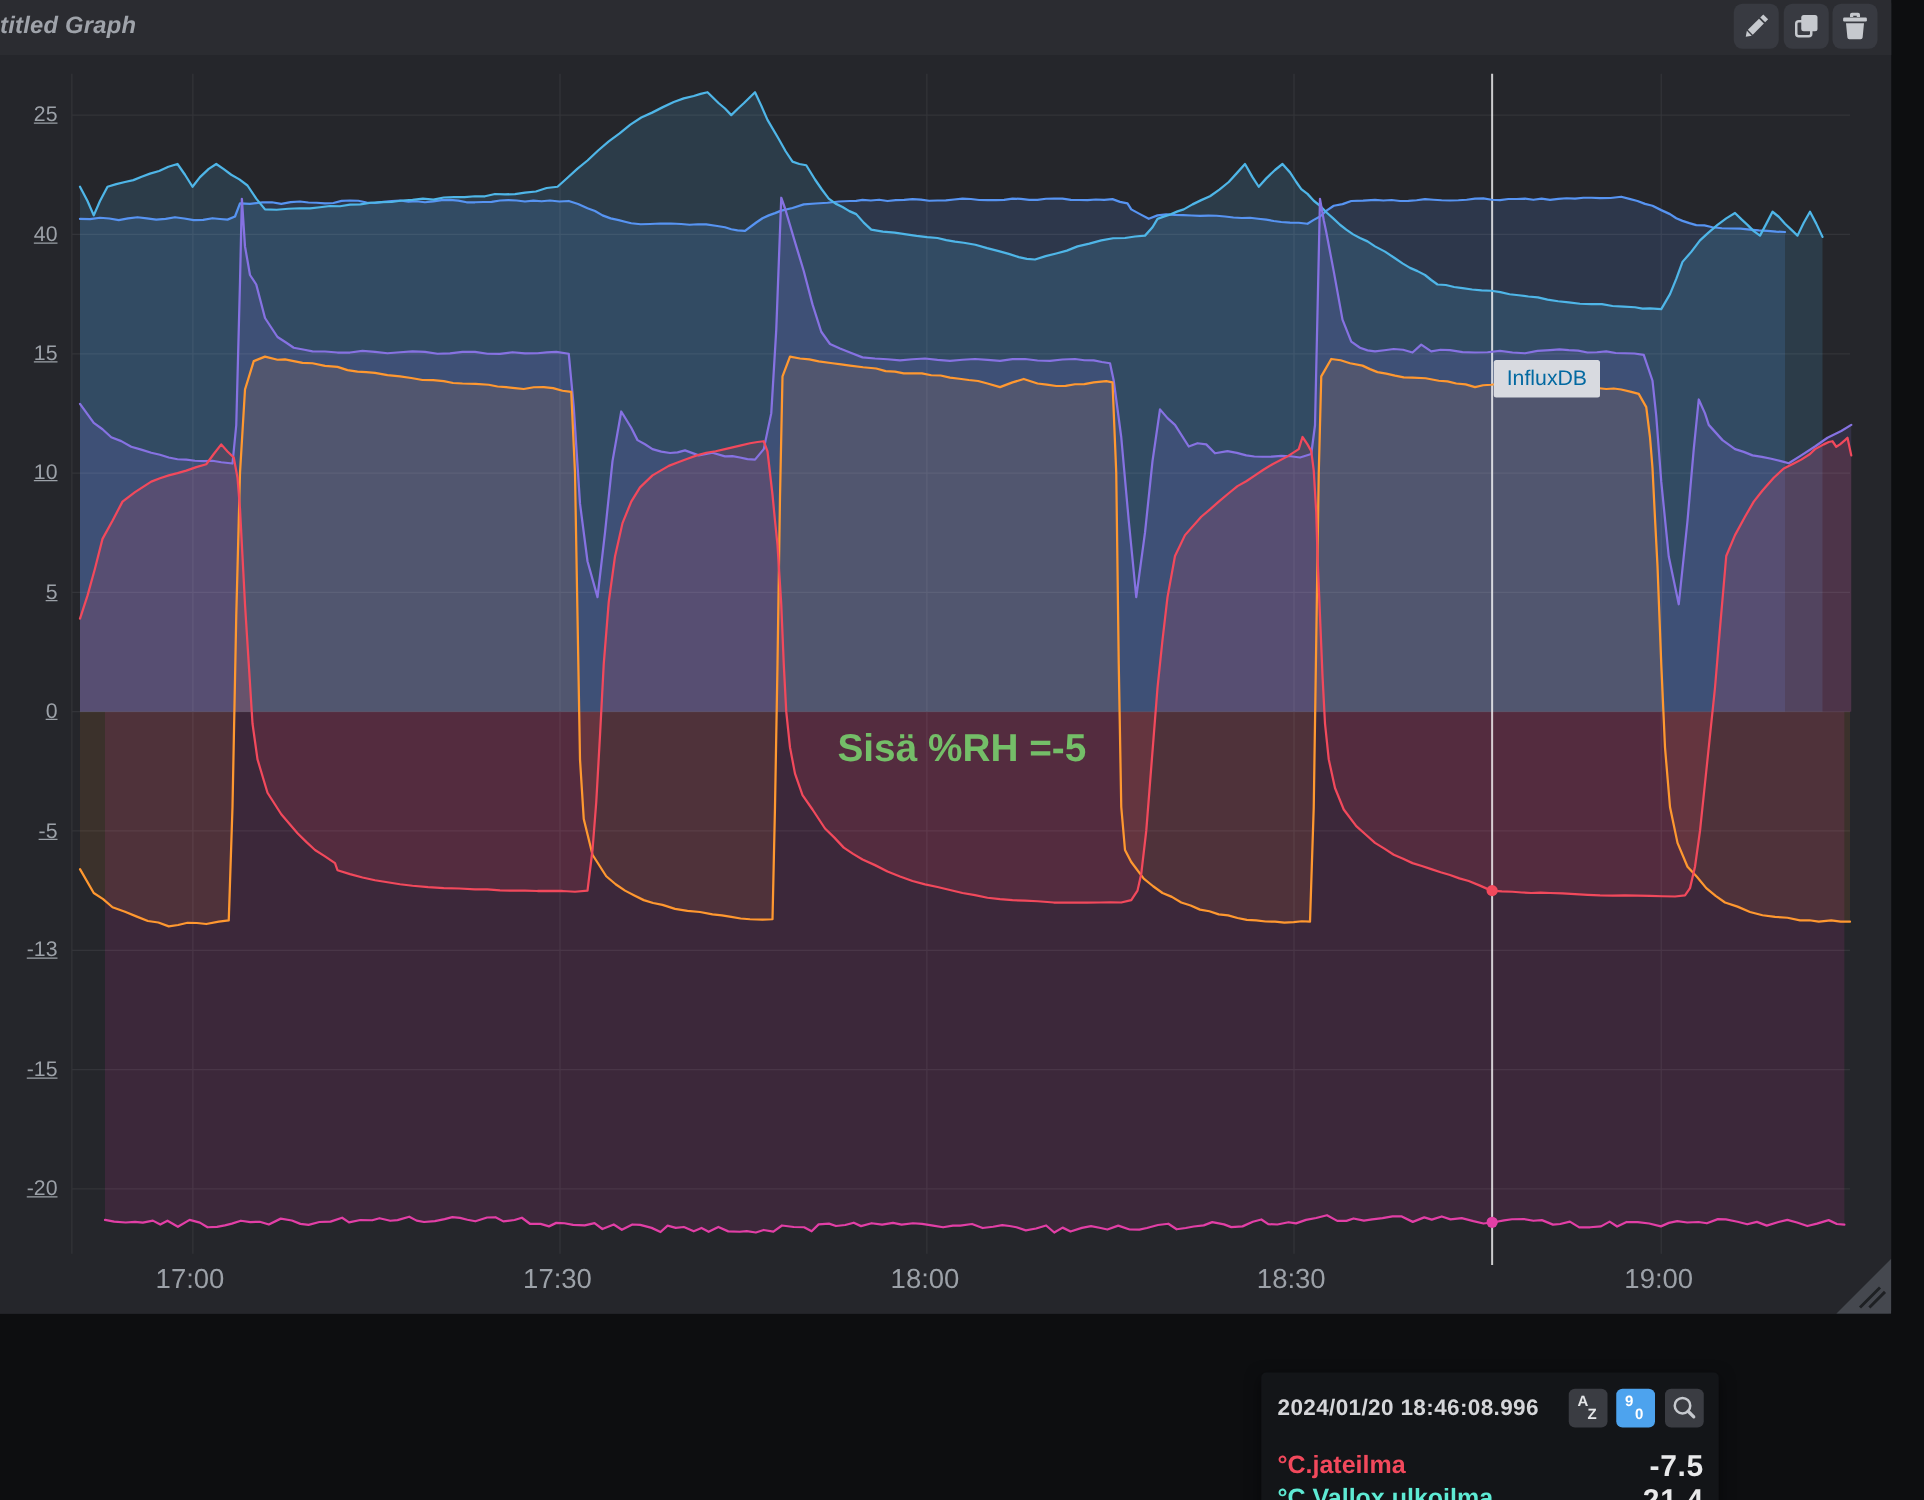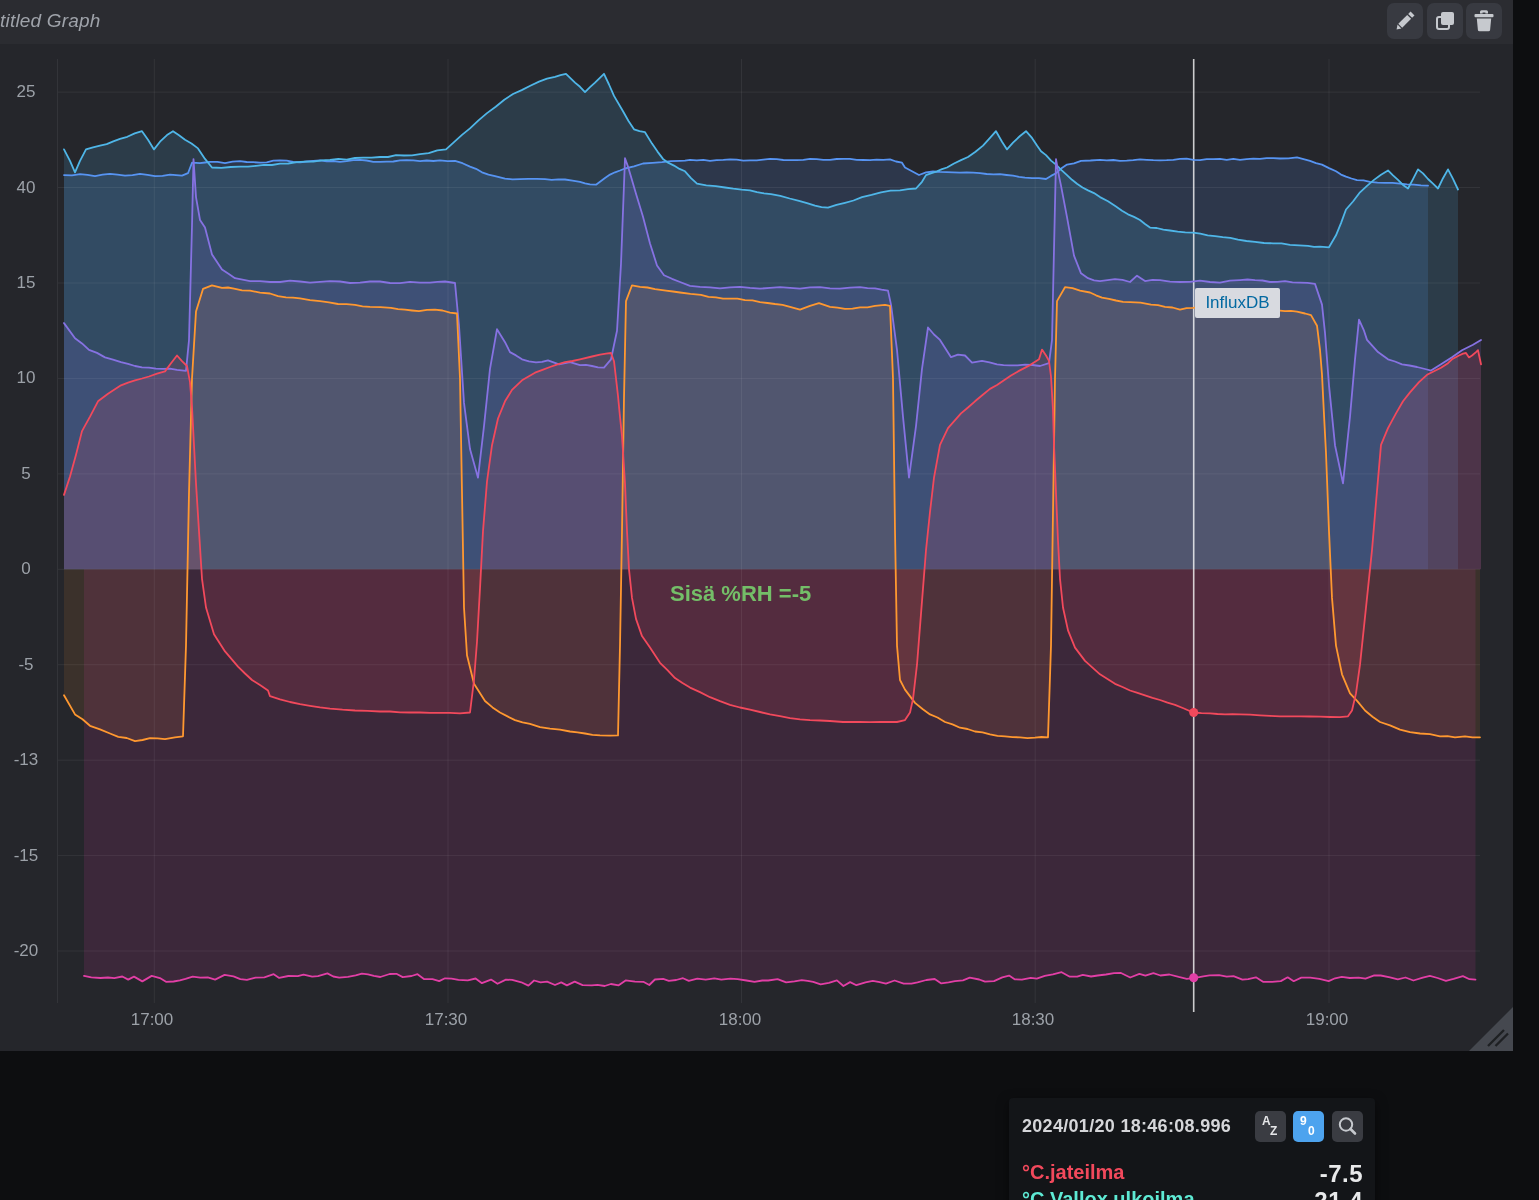--- a/index.html
+++ b/index.html
@@ -1,25 +1,25 @@
 <!DOCTYPE html>
 <html><head><meta charset="utf-8"><style>
 * { margin:0; padding:0; box-sizing:border-box; }
 html,body { width:1539px; height:1200px; background:#0d0e10; overflow:hidden;
   font-family:"Liberation Sans", sans-serif; }
 #panel { position:absolute; left:-22px; top:0; width:1535px; height:1051px;
   background:#25262b; border-radius:3px; }
 #header { position:absolute; left:0; top:0; width:100%; height:44px; background:#2b2c31; }
 #title { position:absolute; left:22px; top:10px; font-size:19px; font-style:italic;
-  font-weight:400; color:#9fa3aa; letter-spacing:0.2px; }
+  font-weight:700; color:#9fa3aa; letter-spacing:0.2px; }
 .hbtn { position:absolute; top:3px; width:36px; height:36px; background:#383a41; border-radius:7px; }
-.yl { position:absolute; width:40px; left:6px; text-align:center; font-size:17px;
-  color:#9ca1a8; line-height:20px; }
-.xl { position:absolute; top:1010px; width:80px; text-align:center; font-size:17px; color:#9ca1a8; }
-#sisa { position:absolute; left:670px; top:581px; font-size:22px; font-weight:bold; color:#74be68; }
+.yl { position:absolute; width:40px; left:6px; text-align:right; font-size:17px;
+  color:#9ca1a8; line-height:20px;text-decoration:underline; }
+.xl { position:absolute; top:1010px; width:80px; text-align:center; font-size:22px; color:#9ca1a8; }
+#sisa { position:absolute; left:670px; top:581px; font-size:31px; font-weight:bold; color:#74be68; }
 #influx { position:absolute; left:1195px; top:288px; width:85px; height:30px; background:#d8dae0;
   border-radius:2px; color:#0369a1; font-size:17px; line-height:30px; text-align:center; }
 #tooltip { position:absolute; left:1009px; top:1098px; width:366px; height:119px;
   background:#131518; border-radius:4px; box-shadow:0 4px 12px rgba(0,0,0,0.5); }
 #ttdate { position:absolute; left:13px; top:18px; font-size:18px; font-weight:bold; color:#d5d6d9; letter-spacing:0.3px; }
 .ttbtn { position:absolute; top:13px; width:31px; height:31px; border-radius:5px; }
 .ttrow { position:absolute; left:13px; font-size:20px; font-weight:bold; }
 .ttval { position:absolute; right:12px; font-size:24px; font-weight:bold; color:#e8e9ea;
   font-family:Liberation Sans, sans-serif; letter-spacing:0.5px; }
 </style></head>

